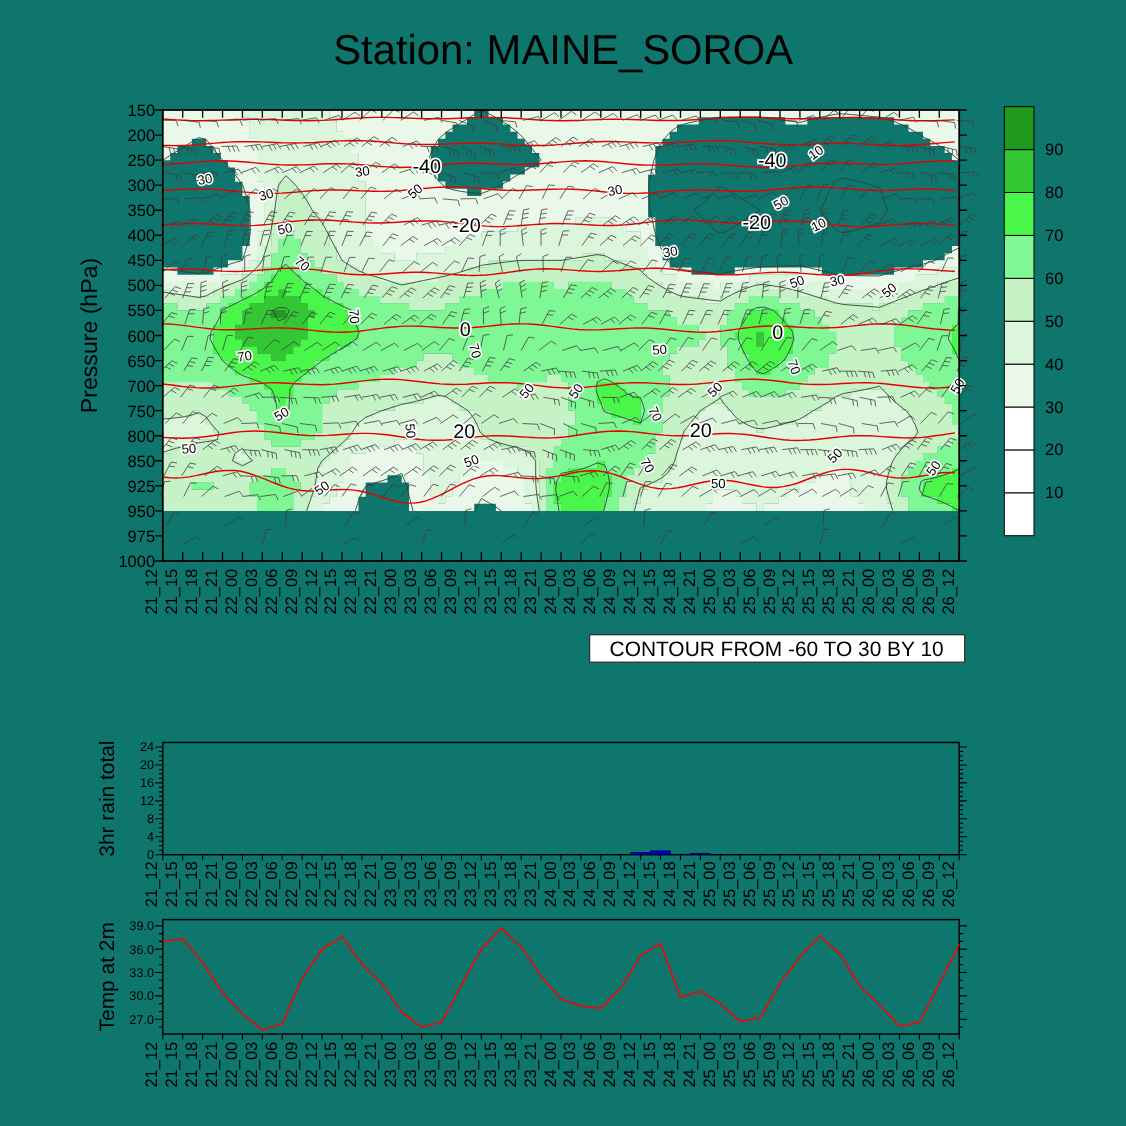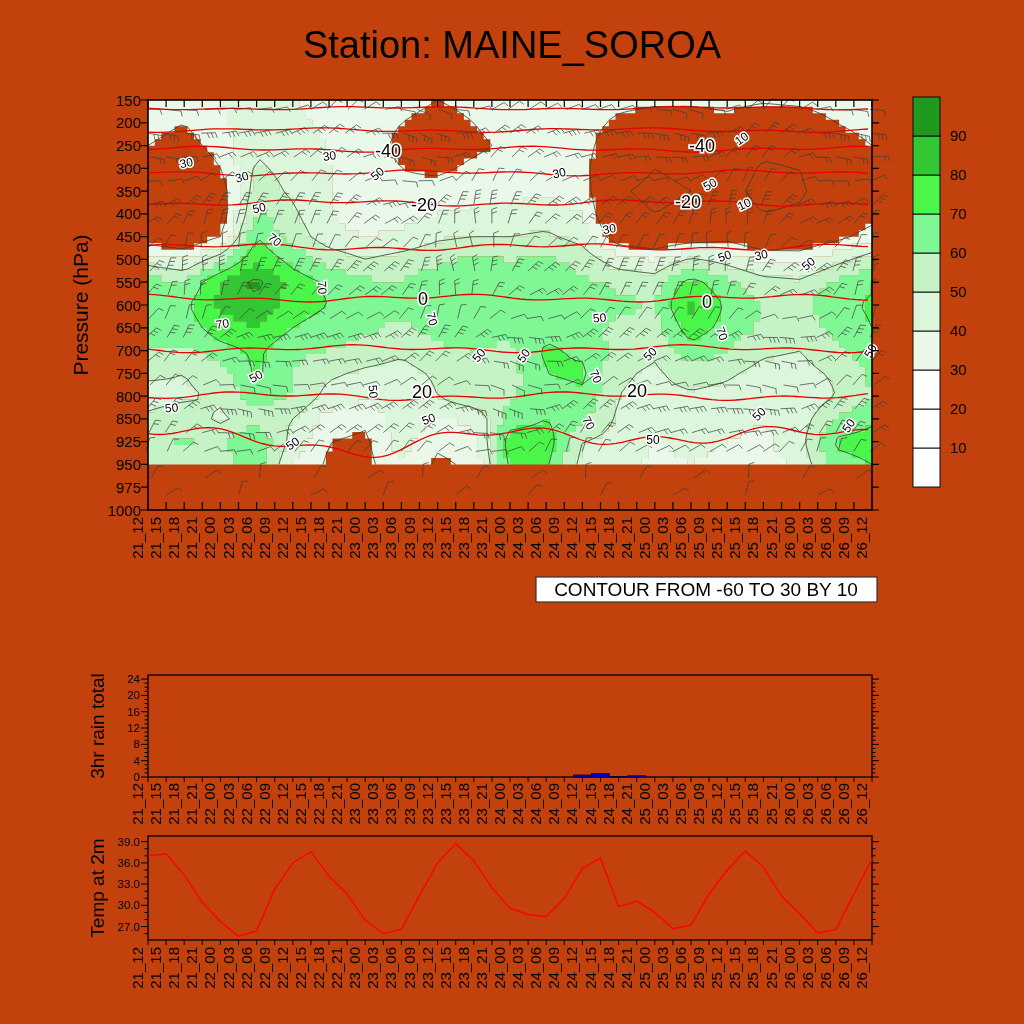--- a/index.html
+++ b/index.html
@@ -1,16 +1,16 @@
 <!DOCTYPE html>
 <html><head>
 <meta charset="utf-8">
 <style>
   html,body{margin:0;padding:0;background:#ffffff;}
-  .page{position:relative;width:1024px;height:1024px;background:#c2410c;overflow:hidden;}
+  .page{position:relative;width:1024px;height:1024px;background:#0f766e;overflow:hidden;}
   svg text{font-family:"Liberation Sans","DejaVu Sans",sans-serif;fill:#000;}
   .halo{paint-order:stroke;stroke:#ffffff;stroke-width:3px;}
   .rhalo{paint-order:stroke;stroke:#ffffff;stroke-width:3.2px;}
 </style>
 </head>
 <body>
 
 <div class="page">
 <svg id="fig" width="1024" height="1024" viewBox="0 0 1024 1024">
   <text id="title" x="512" y="58" text-anchor="middle" font-size="38">Station: MAINE_SOROA</text>

